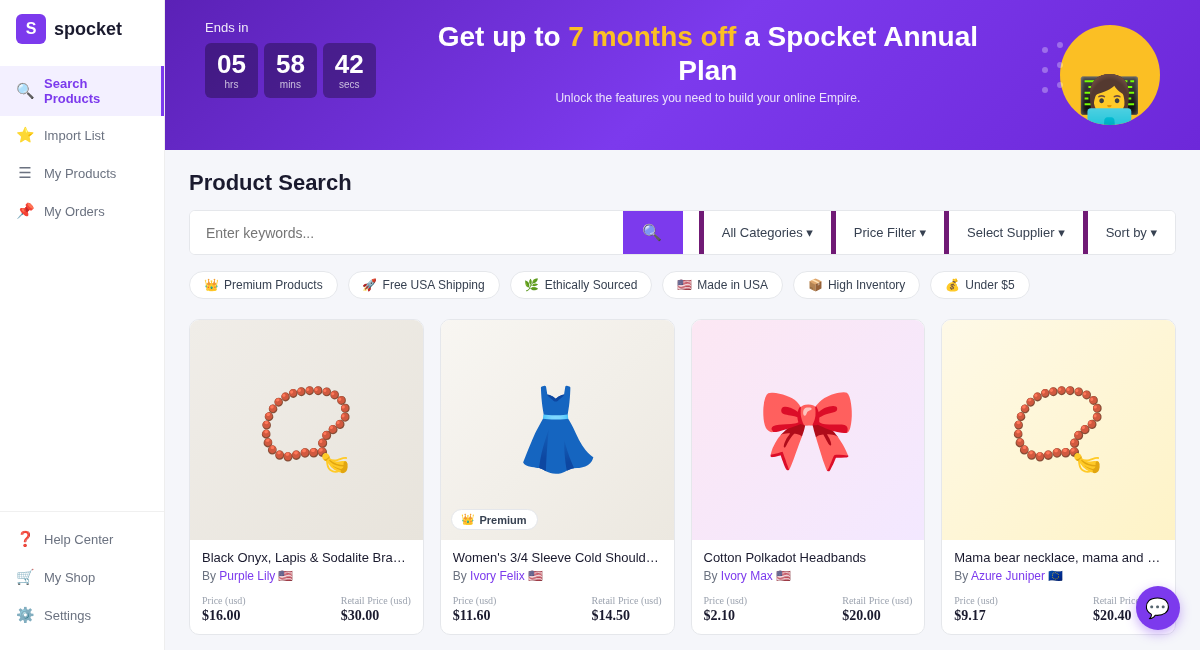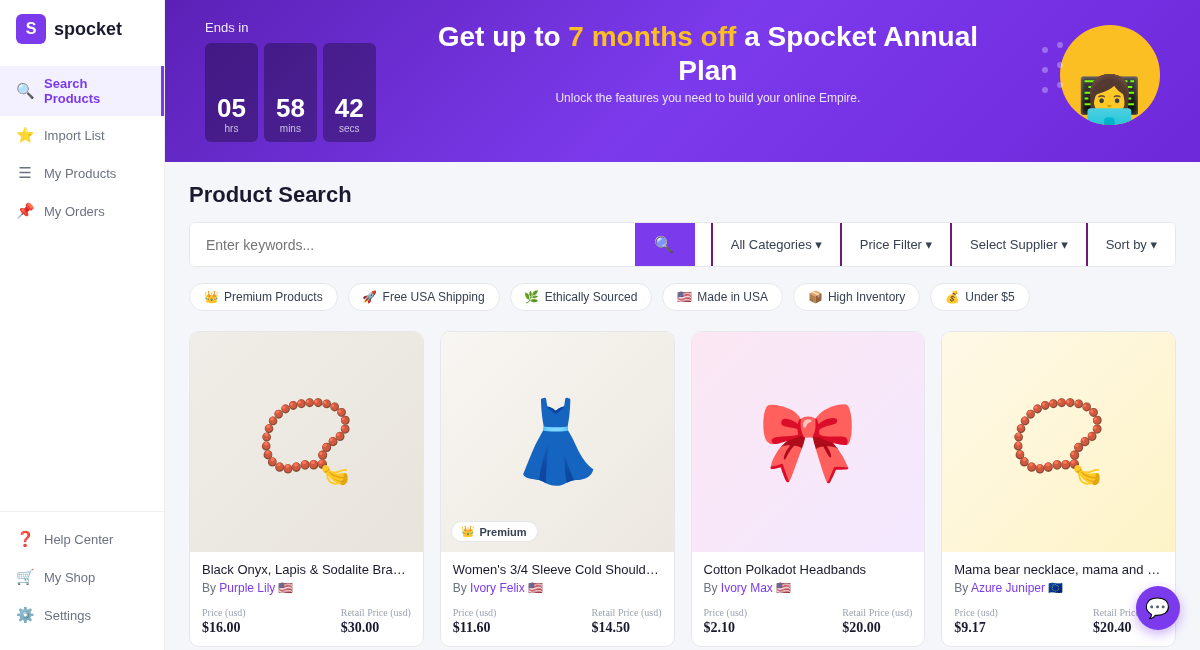--- a/index.html
+++ b/index.html
@@ -106,21 +106,20 @@
       border-radius: 6px;
       padding: 8px 12px;
       text-align: center;
     }
     .timer-num {
       color: white;
       font-size: 26px;
       font-weight: 700;
       line-height: 1;
       display: block;
-      margin-top: 44px;
     }
     .timer-label {
       color: rgba(255,255,255,0.7);
       font-size: 10px;
       display: block;
       margin-top: 2px;
     }
     .banner-text {
       flex: 1;
       text-align: center;
@@ -208,21 +207,21 @@
       color: white;
       font-size: 16px;
     }
     .filter-group {
       display: flex;
       gap: 0;
     }
     .filter-btn {
       padding: 12px 18px;
       border: none;
-      border-left: 2px solid #701a75;
+      border-left: 5px solid #701a75;
       background: white;
       font-size: 13px;
       color: #374151;
       cursor: pointer;
       white-space: nowrap;
     }
 
     
     .filter-chips {
       display: flex;

